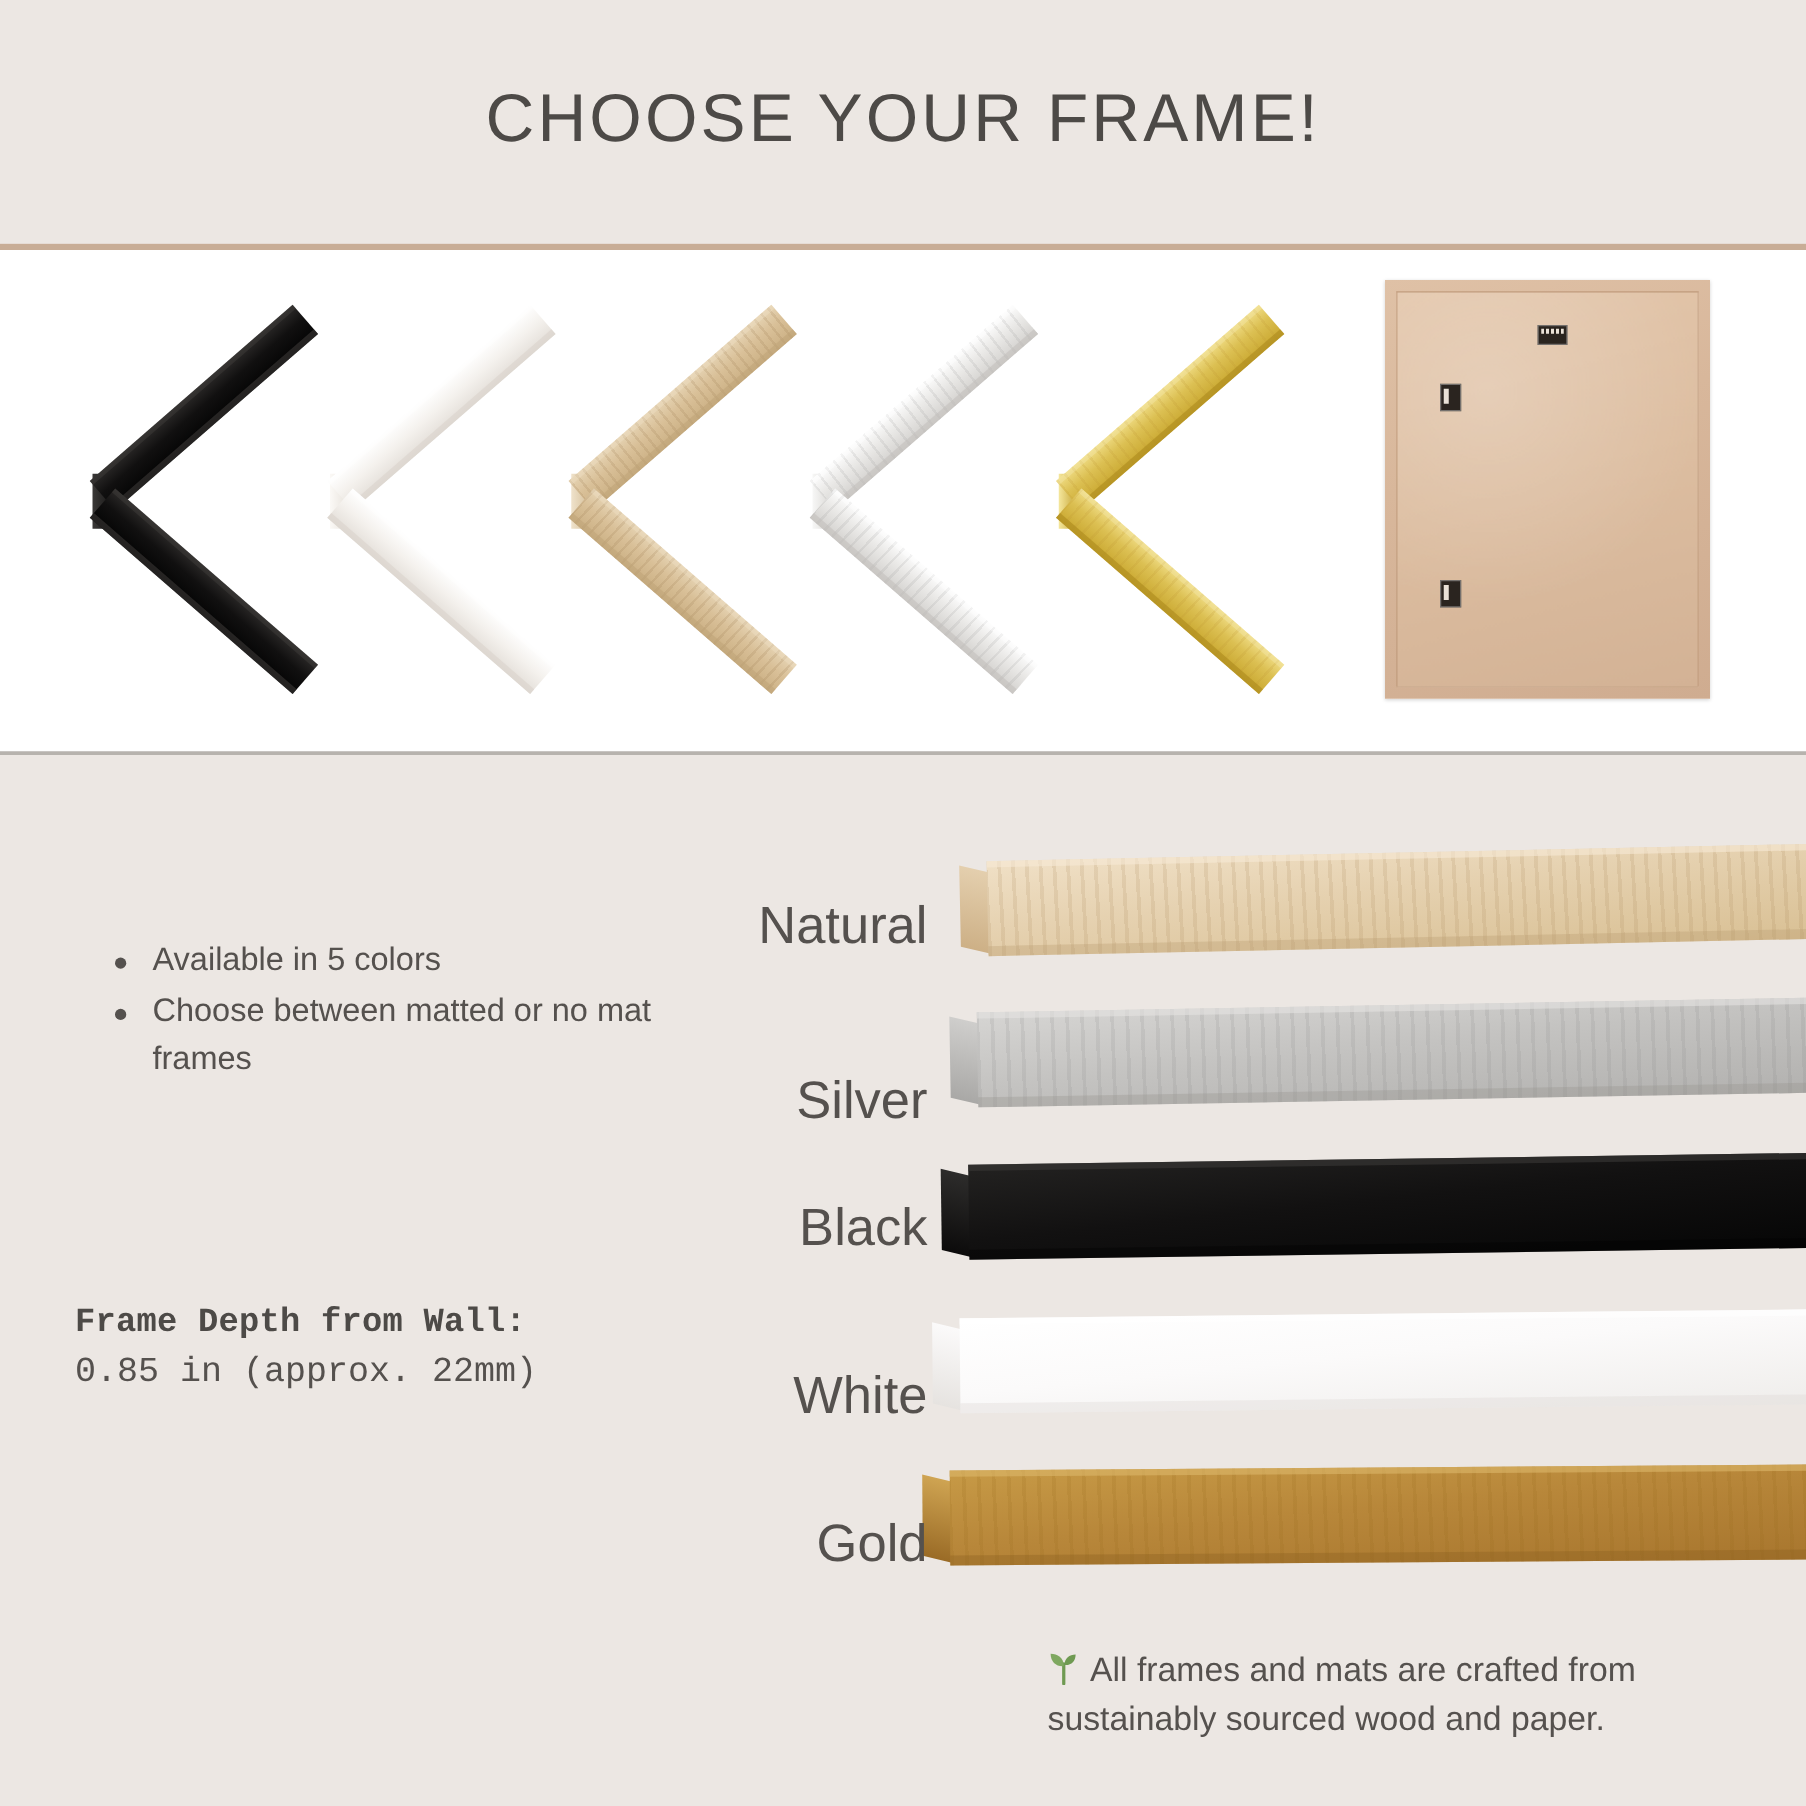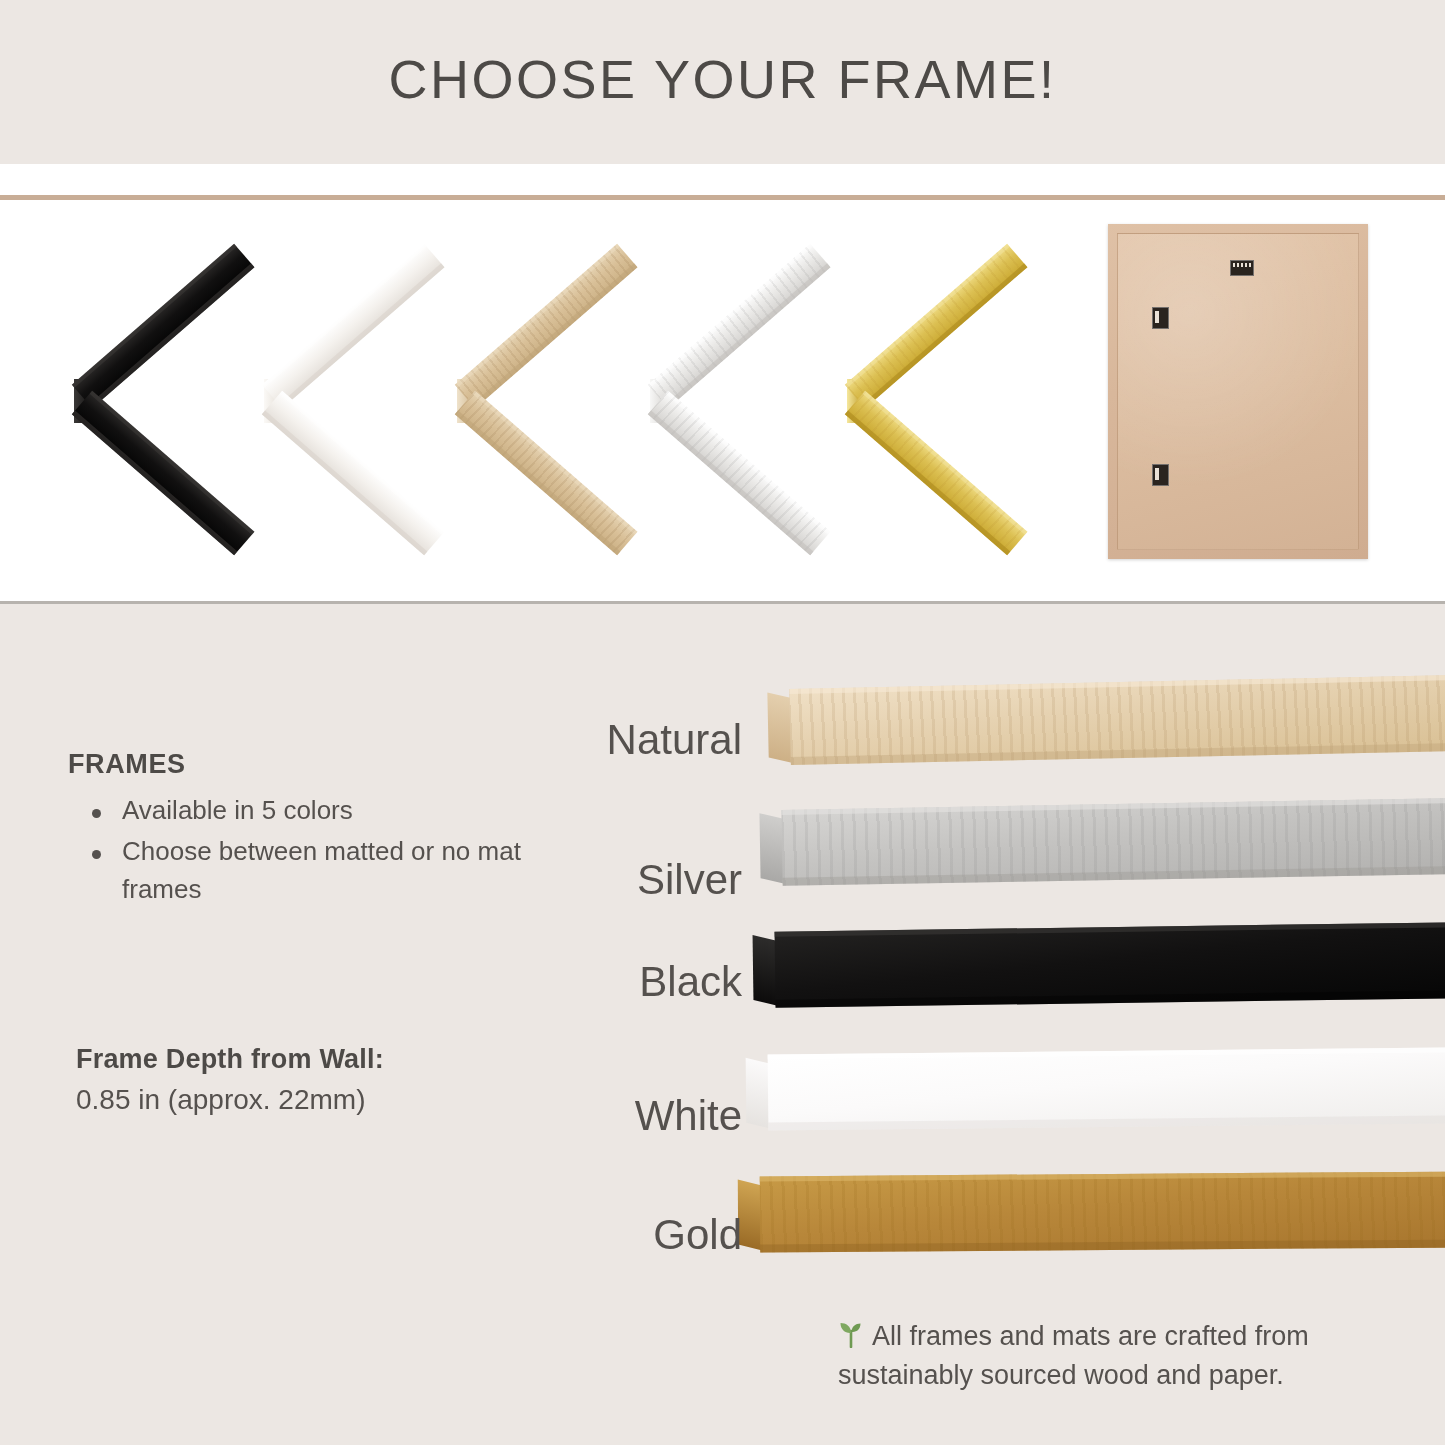--- a/index.html
+++ b/index.html
@@ -6,21 +6,21 @@
   body{
     width:1445px;height:1445px;
     font-family:"Liberation Sans", sans-serif;
     background:#ffffff;
     overflow:hidden;
   }
   .page{position:relative;width:1445px;height:1445px;}
 
   
   .header{
-    position:absolute;left:0;top:0;width:1445px;height:164px;
+    position:absolute;left:0;top:0;width:1445px;height:195px;
     background:#ece7e3;
     display:flex;align-items:center;justify-content:center;
   }
   .header-title{
     font-size:54px;
     font-weight:300;
     letter-spacing:2.5px;
     color:#4d4a47;
     white-space:nowrap;
     margin-top:-6px;
@@ -146,21 +146,21 @@
     font-size:26px;
     line-height:1.44;
     color:#55514e;
     margin-bottom:4px;
   }
   .bullets li .dot{
     position:absolute;left:24px;top:17px;
     width:9px;height:9px;border-radius:50%;background:#55514e;
   }
 
-  .spec{position:absolute;left:76px;width:470px;}
+  .spec{position:absolute;left:60px;width:470px;font-family:Liberation Mono, monospace;}
   .spec.s1{top:440px;}
   .spec.s2{top:578px;}
   .spec .label{
     font-size:27px;font-weight:700;color:#4d4a47;margin-bottom:9px;letter-spacing:.2px;
   }
   .spec .value{
     font-size:28px;color:#55514e;
   }
 
   
@@ -363,21 +363,20 @@
 
     <div class="labels">
       <div class="lbl" style="top:112px;">Natural</div>
       <div class="lbl" style="top:252px;">Silver</div>
       <div class="lbl" style="top:354px;">Black</div>
       <div class="lbl" style="top:488px;">White</div>
       <div class="lbl" style="top:607px;">Gold</div>
     </div>
 
     <div class="info">
-      <h3>FRAMES</h3>
       <ul class="bullets">
         <li><span class="dot"></span><span>Available in 5 colors</span></li>
         <li><span class="dot"></span><span>Choose between matted or no mat frames</span></li>
       </ul>
     </div>
 
     <div class="spec s1">
       <div class="label">Frame Depth from Wall:</div>
       <div class="value">0.85 in (approx. 22mm)</div>
     </div>

